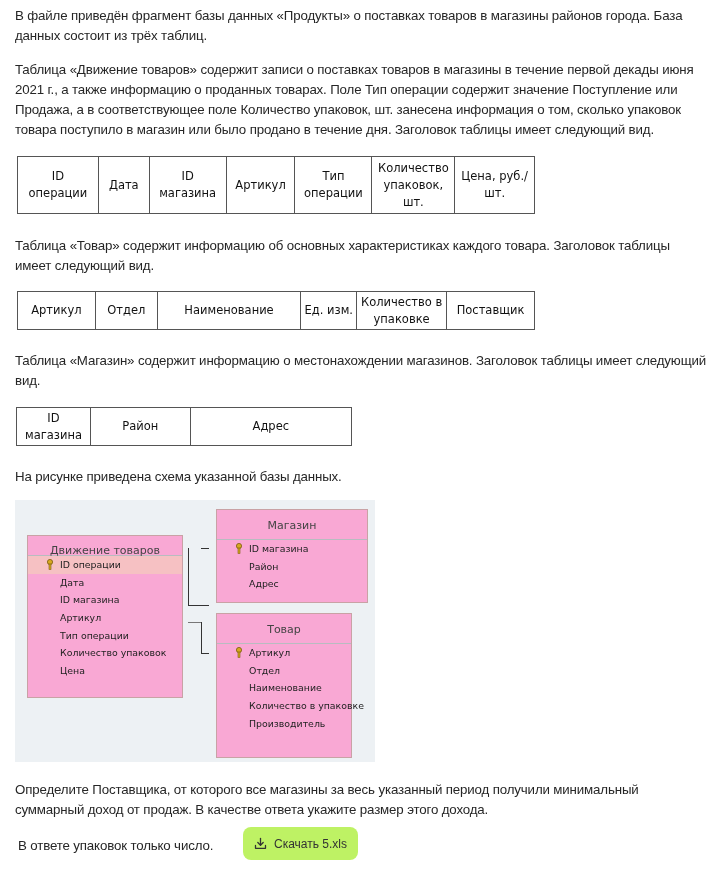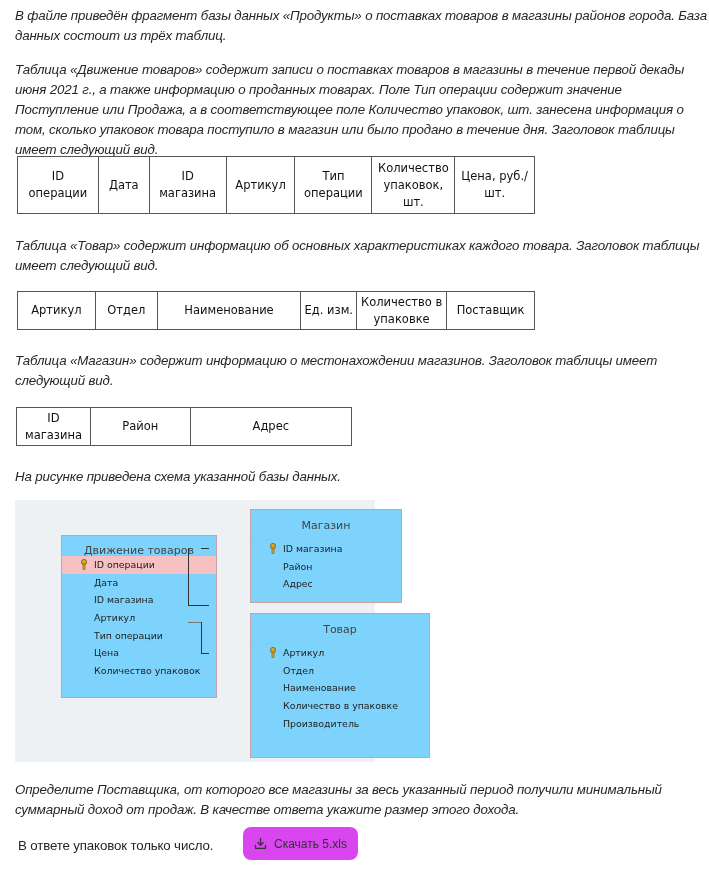--- a/index.html
+++ b/index.html
@@ -1,32 +1,32 @@
 <!DOCTYPE html>
 <html><head>
   <meta charset="utf-8">
   <style>
     * { box-sizing: border-box; margin: 0; padding: 0; }
     html, body { width: 709px; height: 871px; background: #ffffff; overflow: hidden; }
     body { position: relative; font-family: "Liberation Sans", "DejaVu Sans", sans-serif; color: #222; }
-    .para { position: absolute; left: 15px; width: 694px; font-size: 13.3px; line-height: 20px; color: #262626; letter-spacing: -0.15px; font-style: italic; }
+    .para { position: absolute; left: 15px; width: 694px; font-size: 13.3px; line-height: 20px; color: #262626; letter-spacing: -0.15px; }
 
     table.hdr { position: absolute; border-collapse: collapse; font-family: "DejaVu Sans", sans-serif; font-size: 11.5px; color: #111; }
     table.hdr td { border: 1px solid #555; text-align: center; vertical-align: middle; padding: 0 3px; line-height: 17px; }
 
     .diagram { position: absolute; left: 15px; top: 500px; width: 360px; height: 262px; background: #edf1f4; }
-    .entity { position: absolute; background: #7dd3fc; border: 1px solid #c9a2a5; font-family: "DejaVu Sans", sans-serif; margin-left: 34px; }
+    .entity { position: absolute; background: #f9a8d4; border: 1px solid #c9a2a5; font-family: "DejaVu Sans", sans-serif; }
     .entity .title { text-align: center; font-size: 11px; color: #444; border-bottom: 1px solid #b8bcc0; }
     .entity .field { position: relative; font-size: 9.4px; color: #222; padding-left: 32px; height: 17.7px; line-height: 17.7px; white-space: nowrap; }
     .entity .field.pk { background: #f6c1c3; }
     .key { position: absolute; left: 18px; top: 3px; width: 8px; height: 11px; }
     .conn { position: absolute; border-color: #333; border-style: solid; }
 
     .footer-text { position: absolute; left: 18px; top: 836px; font-size: 13.3px; line-height: 20px; color: #262626; letter-spacing: -0.15px; }
-    .dl-btn { position: absolute; left: 243px; top: 827px; width: 115px; height: 33px; background: #d946ef; border-radius: 8px; display: flex; align-items: center; justify-content: center; gap: 7px; font-size: 12px; color: #333; cursor: pointer; }
+    .dl-btn { position: absolute; left: 243px; top: 827px; width: 115px; height: 33px; background: #bef264; border-radius: 8px; display: flex; align-items: center; justify-content: center; gap: 7px; font-size: 12px; color: #333; cursor: pointer; }
     .dl-btn svg { width: 13px; height: 13px; }
   </style>
 </head>
 <body>
 
 <p class="para" style="top:6px;">В файле приведён фрагмент базы данных «Продукты» о поставках товаров в магазины районов города. База данных состоит из трёх таблиц.</p>
 <p class="para" style="top:60px;">Таблица «Движение товаров» содержит записи о поставках товаров в магазины в течение первой декады июня 2021 г., а также информацию о проданных товарах. Поле Тип операции содержит значение Поступление или Продажа, а в соответствующее поле Количество упаковок, шт. занесена информация о том, сколько упаковок товара поступило в магазин или было продано в течение дня. Заголовок таблицы имеет следующий вид.</p>
 
 <table class="hdr" style="left:17px; top:156px; width:518px; height:58px;">
   <tbody>
@@ -79,38 +79,38 @@
       <svg class="key" viewBox="0 0 8 11">
           <circle cx="4" cy="3" r="2.6" fill="#d8a91f" stroke="#7a5a10" stroke-width="0.8"></circle>
           <rect x="3" y="5" width="2" height="5.5" fill="#d8a91f" stroke="#7a5a10" stroke-width="0.6"></rect>
         </svg>
       <span>ID операции</span>
     </div>
     <div class="field">Дата</div>
     <div class="field">ID магазина</div>
     <div class="field">Артикул</div>
     <div class="field">Тип операции</div>
+    <div class="field">Количество упаковок</div>
     <div class="field">Цена</div>
-    <div class="field">Количество упаковок</div>
   </div>
 
   <div class="entity" style="left:201px; top:9px; width:152px; height:94px;">
     <div class="title" style="height:30px; line-height:32px;">Магазин</div>
     <div class="field">
       <svg class="key" viewBox="0 0 8 11">
           <circle cx="4" cy="3" r="2.6" fill="#d8a91f" stroke="#7a5a10" stroke-width="0.8"></circle>
           <rect x="3" y="5" width="2" height="5.5" fill="#d8a91f" stroke="#7a5a10" stroke-width="0.6"></rect>
         </svg>
       <span>ID магазина</span>
     </div>
     <div class="field">Район</div>
     <div class="field">Адрес</div>
   </div>
 
-  <div class="entity" style="left:201px; top:113px; width:180px; height:145px;">
+  <div class="entity" style="left:201px; top:113px; width:136px; height:145px;">
     <div class="title" style="height:30px; line-height:32px;">Товар</div>
     <div class="field">
       <svg class="key" viewBox="0 0 8 11">
           <circle cx="4" cy="3" r="2.6" fill="#d8a91f" stroke="#7a5a10" stroke-width="0.8"></circle>
           <rect x="3" y="5" width="2" height="5.5" fill="#d8a91f" stroke="#7a5a10" stroke-width="0.6"></rect>
         </svg>
       <span>Артикул</span>
     </div>
     <div class="field">Отдел</div>
     <div class="field">Наименование</div>

